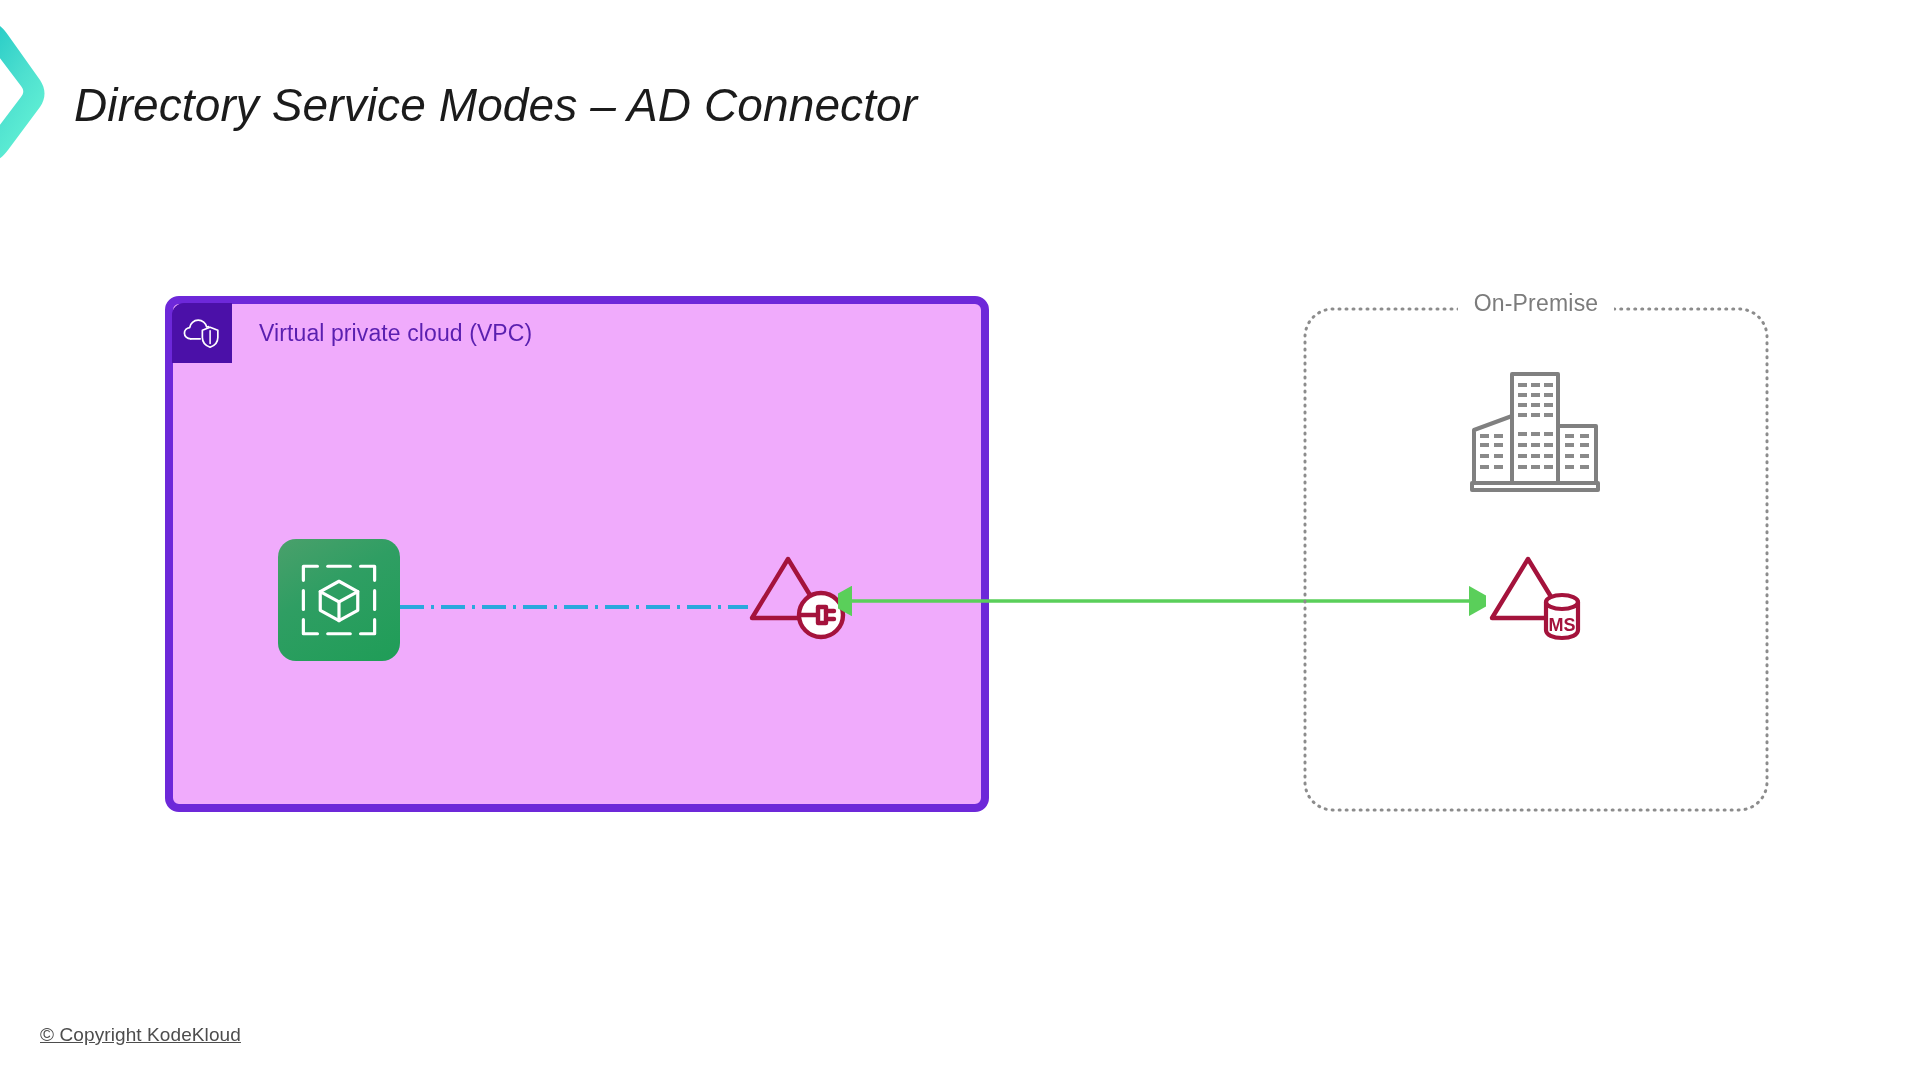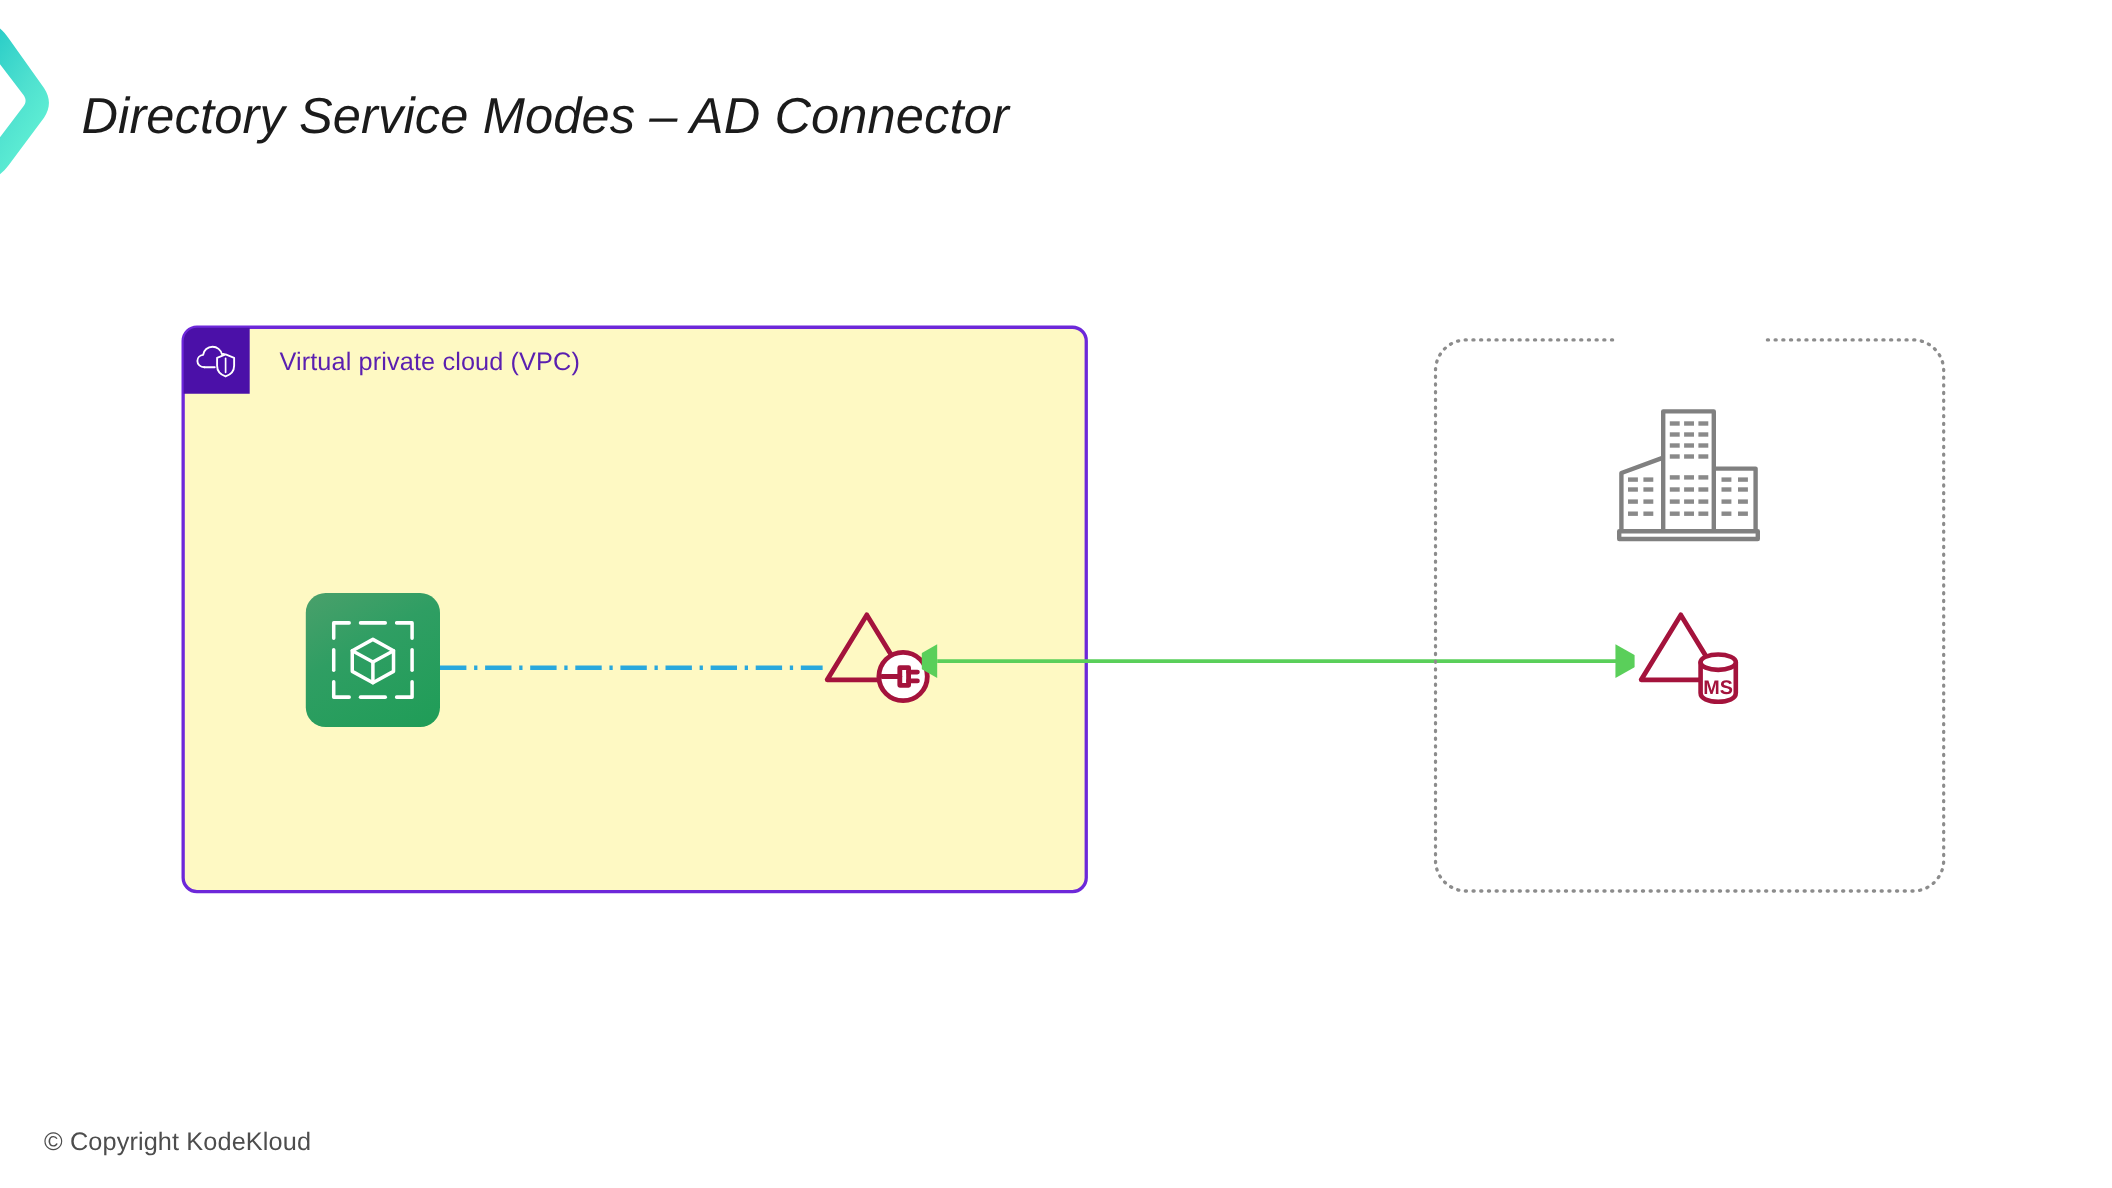--- a/index.html
+++ b/index.html
@@ -40,24 +40,24 @@
     font-style: italic;
   }
 
   
   .vpc-box {
     position: absolute;
     left: 165px;
     top: 296px;
     width: 824px;
     height: 516px;
-    border: 3px solid #6d28d9;
+    border: 8px solid #6d28d9;
     border-radius: 14px;
     box-sizing: border-box;
-    background: #fef9c3;
+    background: #f0abfc;
   }
   .vpc-badge {
     position: absolute;
     left: -1px;
     top: -1px;
     width: 60px;
     height: 60px;
     background: #4b10a8;
     border-top-left-radius: 12px;
     display: flex;
@@ -154,23 +154,24 @@
     top: 552px;
     width: 104px;
     height: 92px;
   }
 
   
   .footer-copyright {
     position: absolute;
     left: 40px;
     top: 1024px;
-    font-size: 23px;
+    font-size: 19px;
     color: #4d4d4d;
     letter-spacing: 0.1px;
+    text-decoration: underline;
   }
 </style>
 </head>
 <body>
 
 <div class="swoosh">
   <svg viewBox="0 0 78 165" width="78" height="165" aria-hidden="true">
     <defs>
       <linearGradient id="swooshGrad" x1="0%" y1="0%" x2="60%" y2="100%">
         <stop offset="0%" stop-color="#23c9c6"></stop>
@@ -258,20 +259,23 @@
     <line x1="14" y1="16" x2="634" y2="16" stroke="#5acf5a" stroke-width="3.4" marker-start="url(#arrowLeft)" marker-end="url(#arrowRight)"></line>
   </svg>
 </div>
 
 <div class="onprem-box">
   <svg viewBox="0 0 466 505" width="466" height="505" style="position:absolute;left:0;top:0;" aria-hidden="true">
 
     <path d="M163,2 L30,2 C14.5,2 2,14.5 2,30 L2,475 C2,490.5 14.5,503 30,503
              L436,503 C451.5,503 464,490.5 464,475 L464,30 C464,14.5 451.5,2 436,2 L303,2" fill="none" stroke="#8c8c8c" stroke-width="3" stroke-dasharray="1 6" stroke-linecap="round"></path>
   </svg>
+  <div class="onprem-label">
+    <span>On-Premise</span>
+  </div>
 </div>
 
 <div class="building-icon">
   <svg viewBox="0 0 130 125" width="130" height="125" aria-hidden="true">
     <g stroke="#808080" stroke-width="4" fill="#ffffff" stroke-linejoin="round">
 
       <path d="M4,62 L42,48 L42,115 L4,115 Z"></path>
 
       <path d="M88,58 L126,58 L126,115 L88,115 Z"></path>
 

